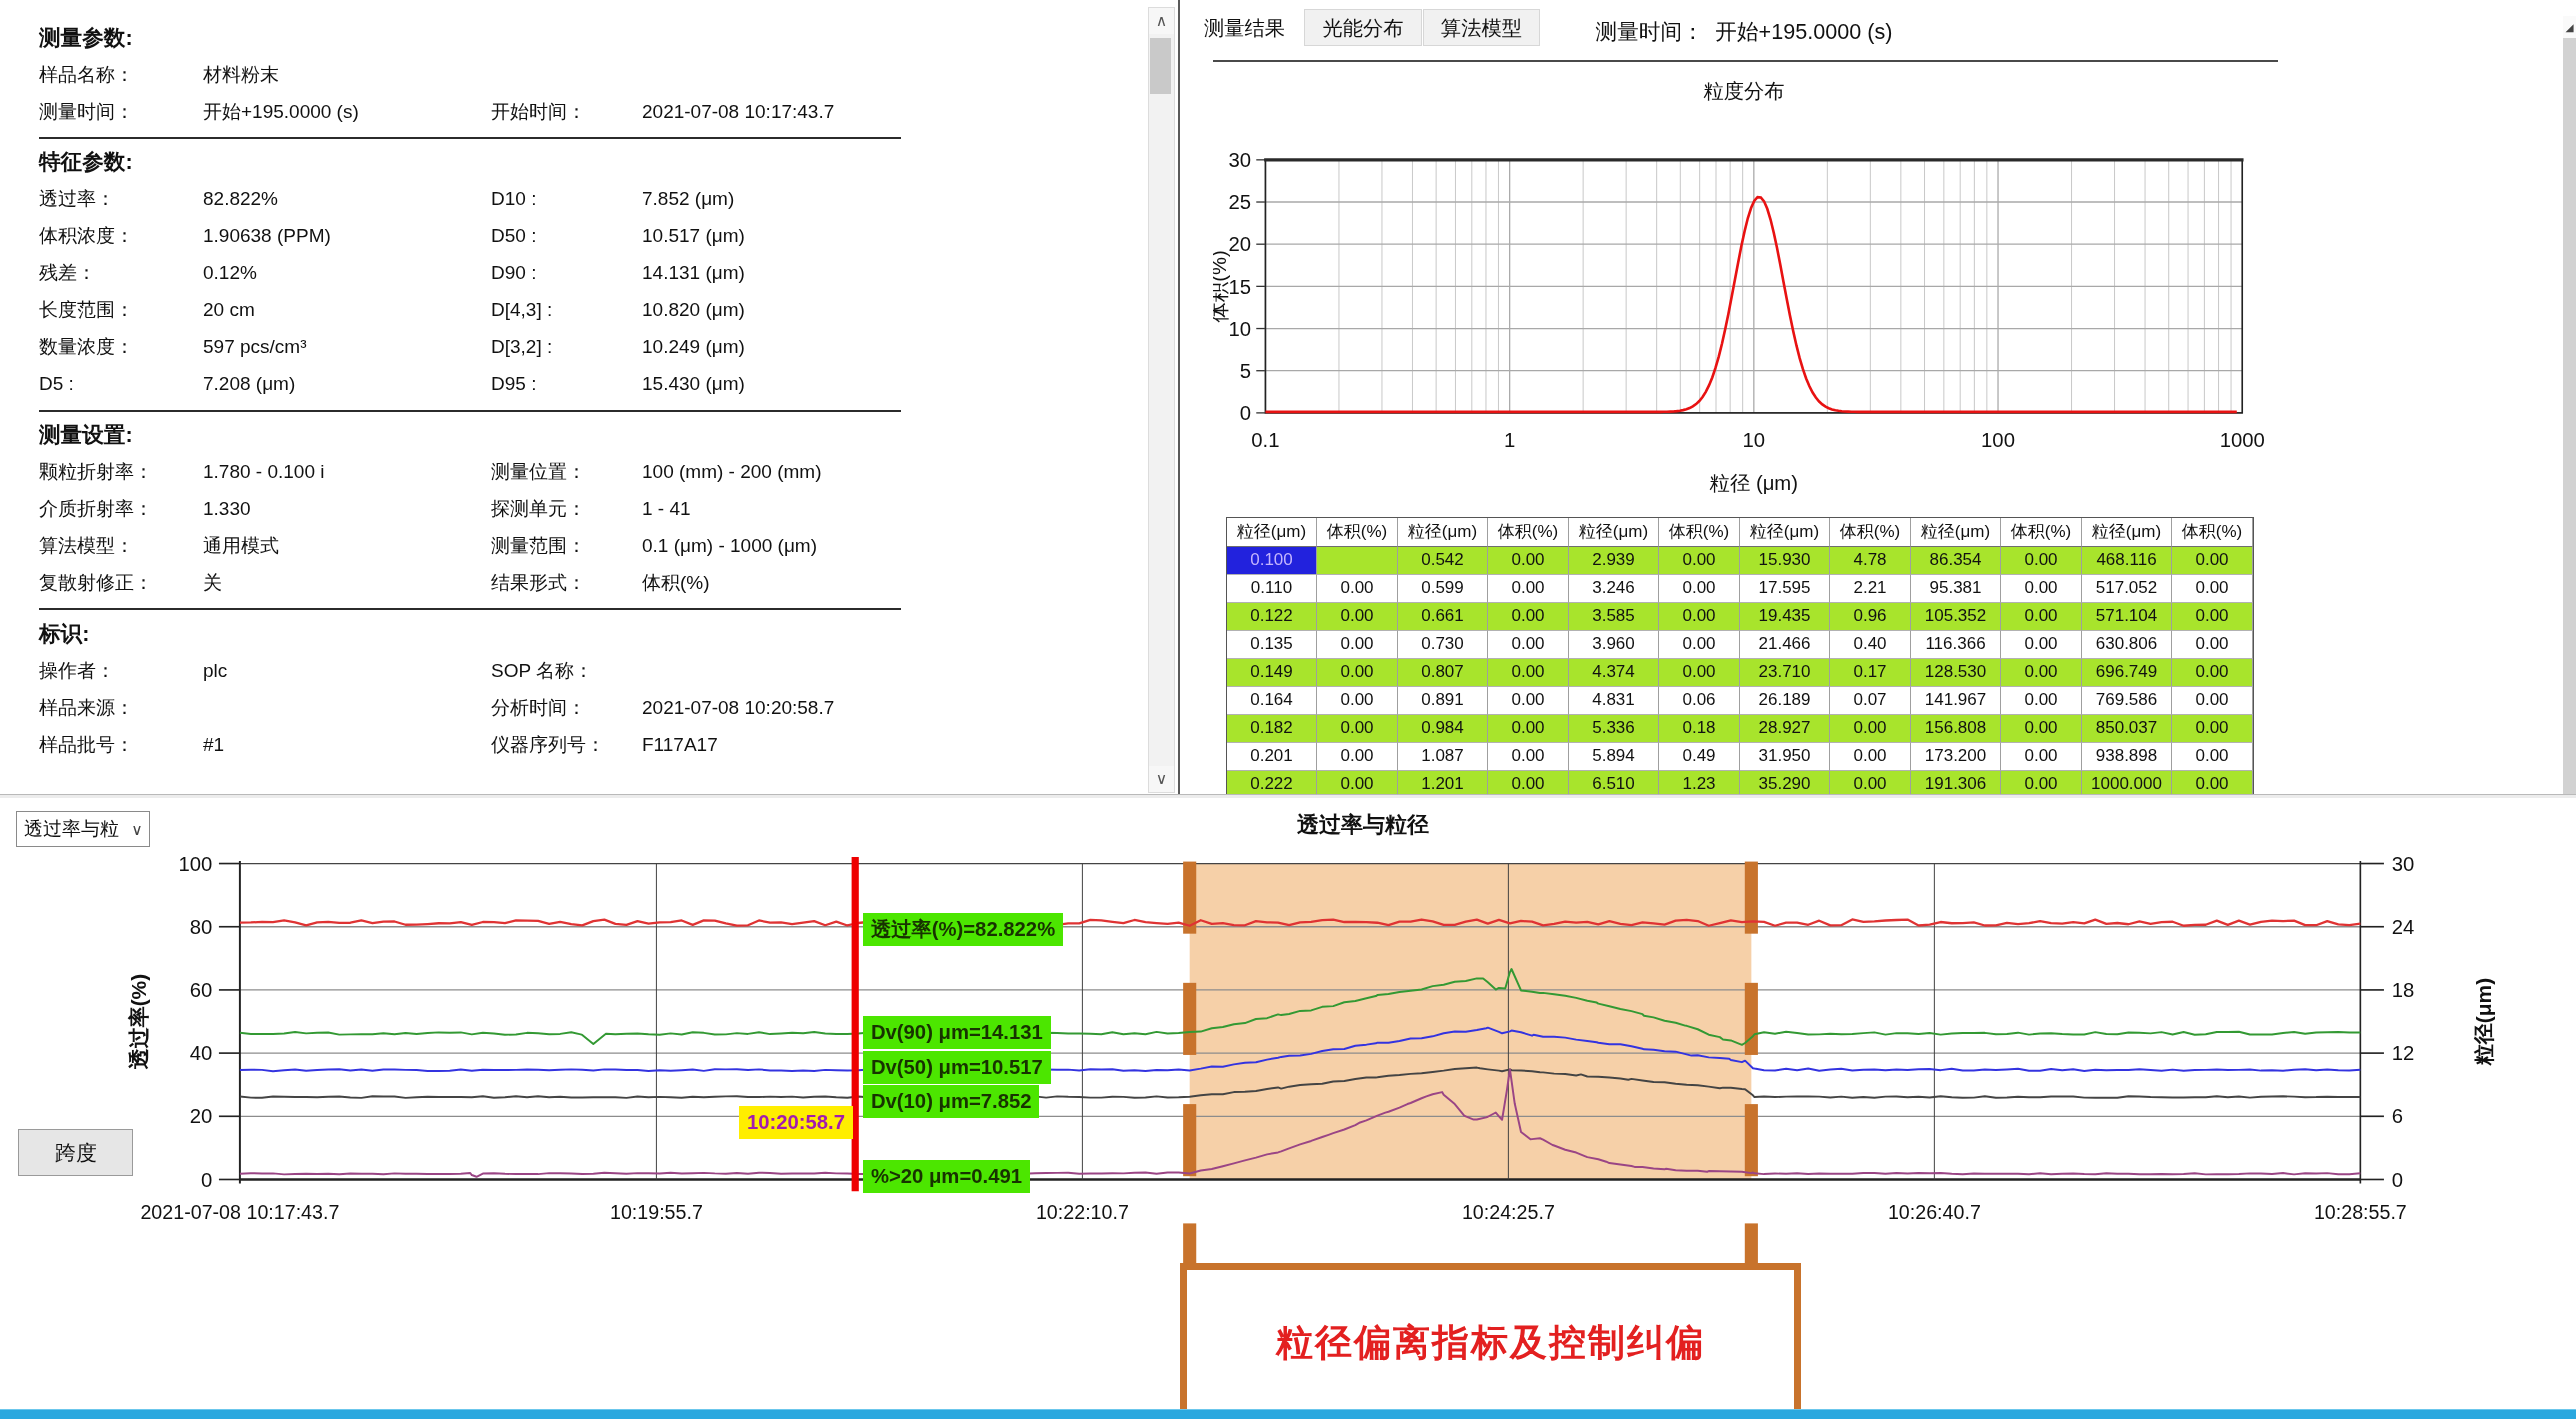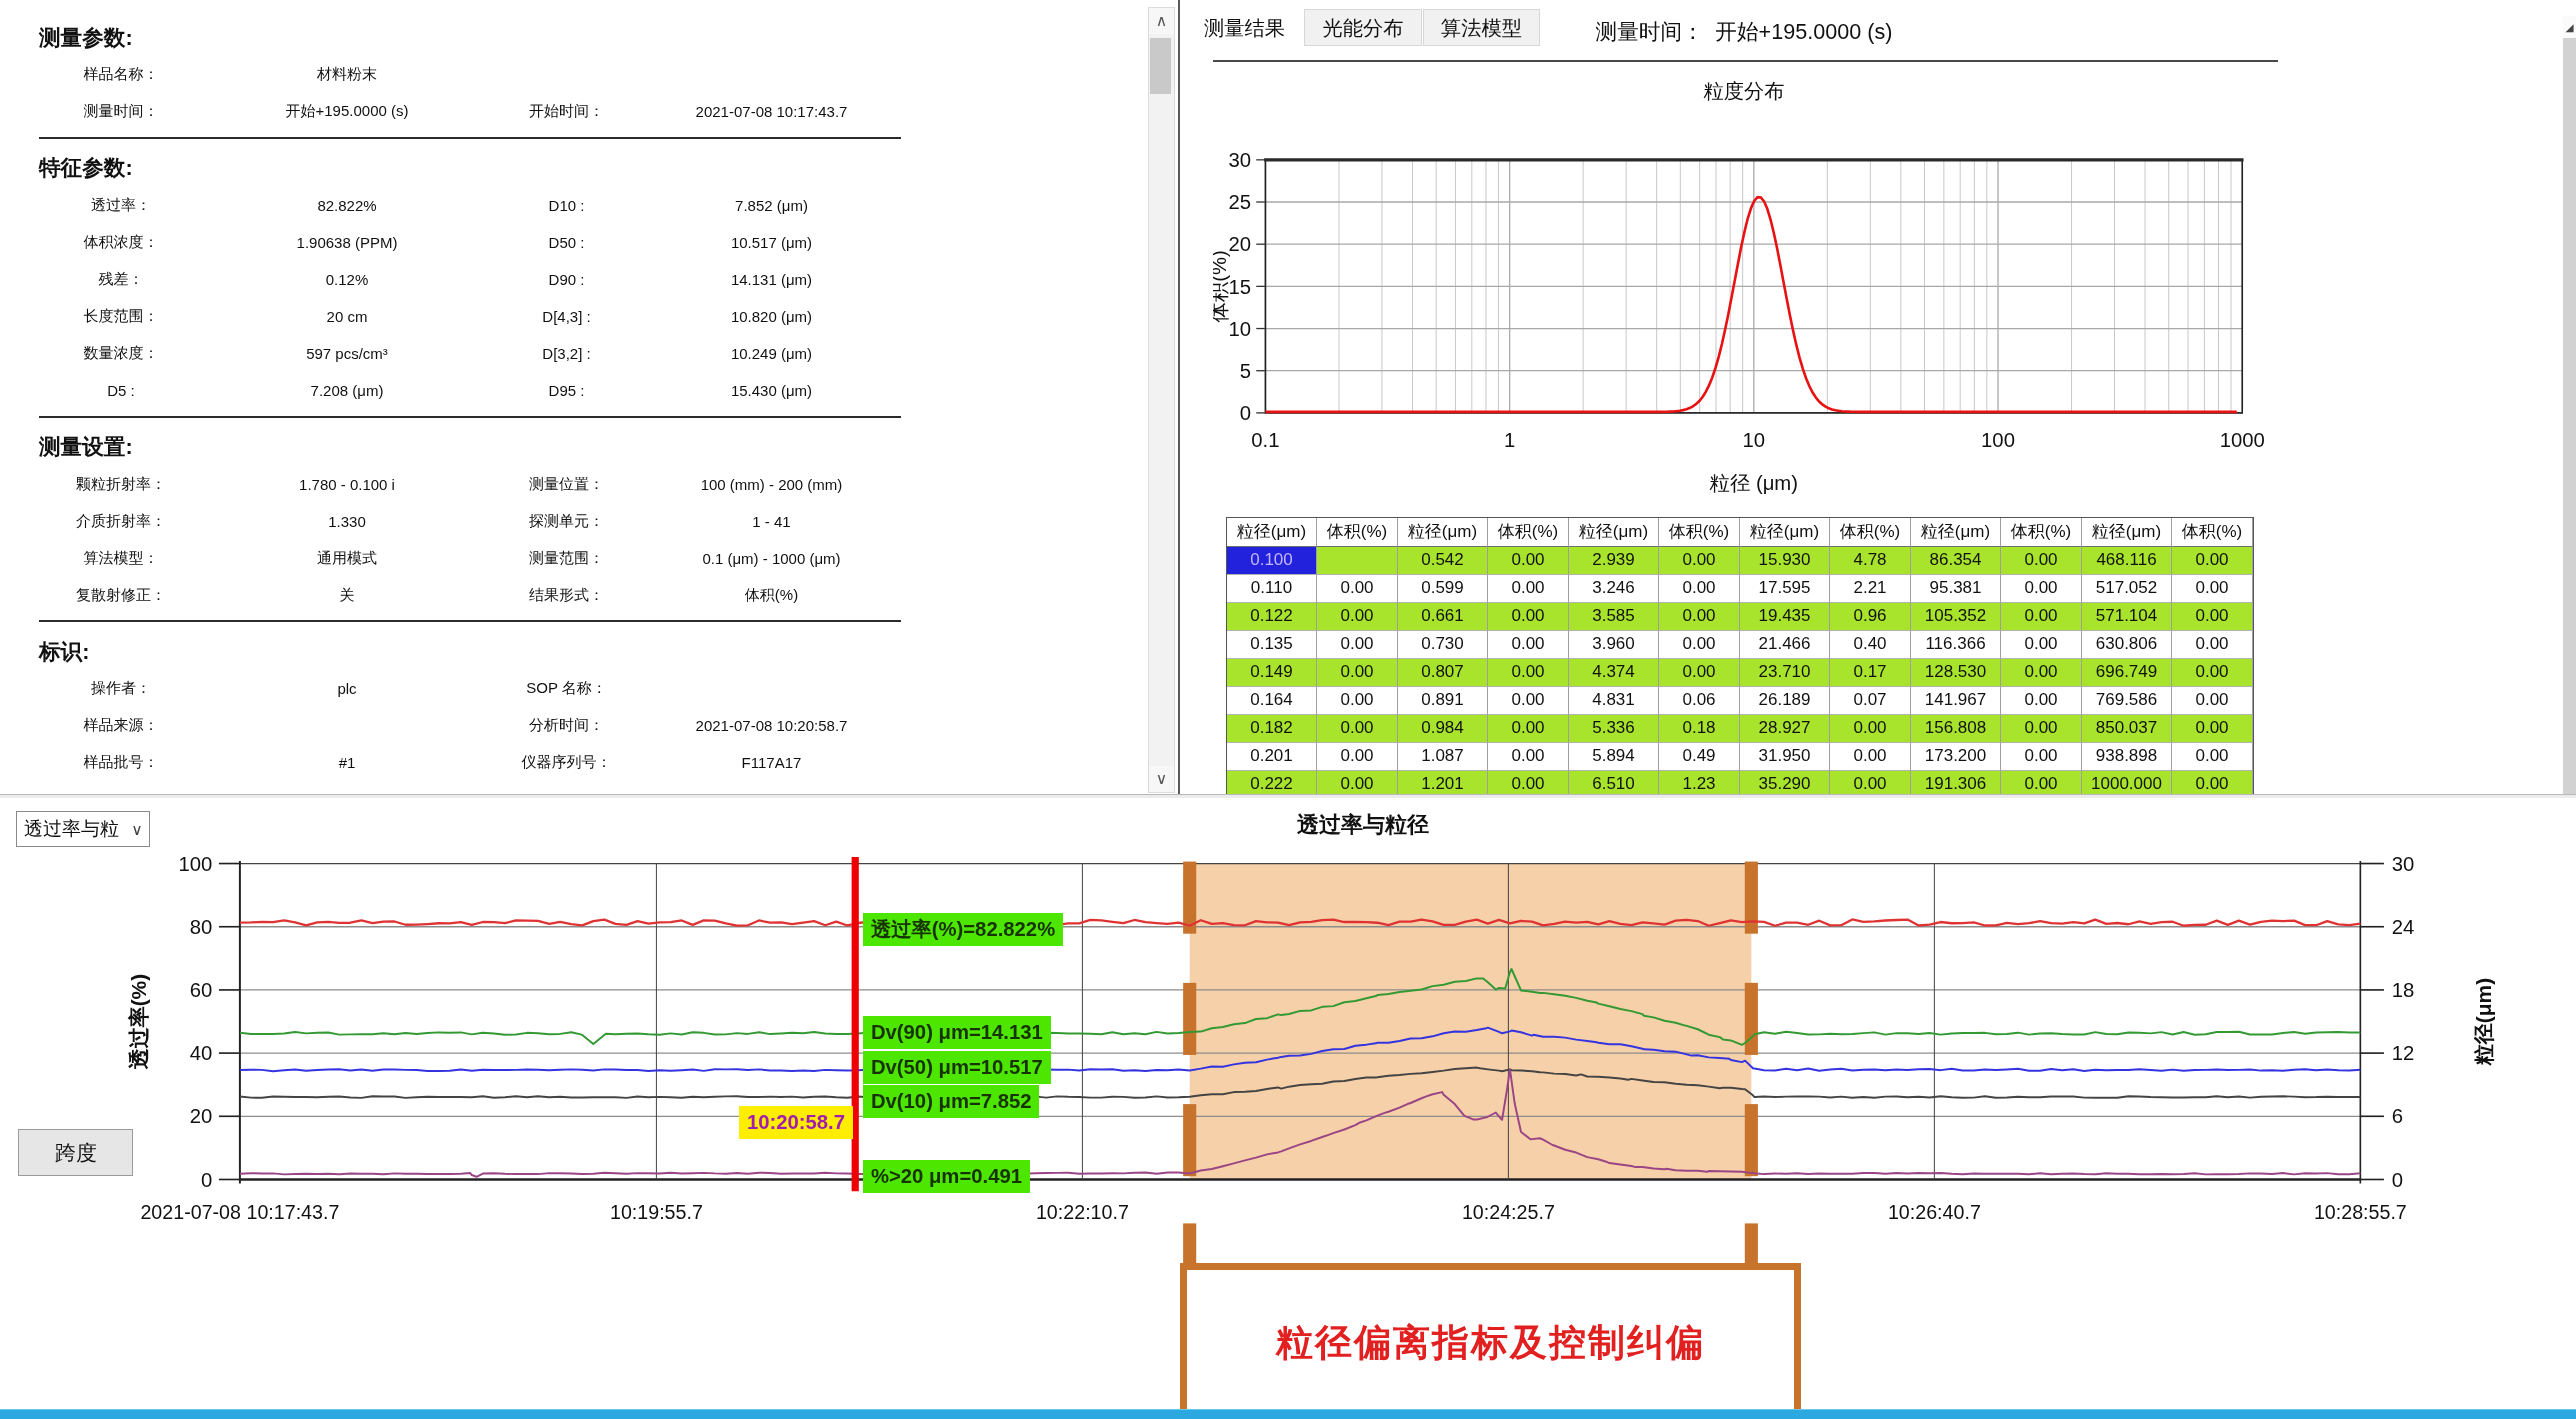--- a/index.html
+++ b/index.html
@@ -1,24 +1,24 @@
 <!DOCTYPE html>
 <html style="font-size:10.5px"><head>
 <meta charset="utf-8">
 <style>
   html,body{margin:0;padding:0;background:#fff;}
   #app{position:relative;width:2576px;height:1420px;background:#fff;overflow:hidden;
        font-family:"Liberation Sans","DejaVu Sans",sans-serif;color:#111;}
   
   #left-panel{position:absolute;left:0;top:0;width:1144px;height:796px;overflow:hidden;
               padding:18.4px 0 0 39px;box-sizing:border-box;}
-  .psection{width:862px;border-bottom:2px solid #2b2b2b;padding-bottom:6.6px;margin-bottom:10px;text-align:center;}
+  .psection{width:862px;border-bottom:2px solid #2b2b2b;padding-bottom:6.6px;margin-bottom:4px;}
   .psection.last{border-bottom:none;}
   .ptitle{font-size:21.6px;font-weight:bold;height:38px;display:flex;align-items:center;}
-  .prow{display:grid;grid-template-columns:164px 288px 151px auto;height:37px;align-items:center;font-size:15px;}
+  .prow{display:grid;grid-template-columns:164px 288px 151px auto;height:37px;align-items:center;font-size:19px;}
   
   #right-panel{position:absolute;left:1144px;top:0;width:1432px;height:796px;overflow:hidden;}
   .vscroll{position:absolute;left:3.9px;top:6.6px;width:25px;height:784px;background:#f2f2f2;border:0.7px solid #dcdcdc;}
   .vscroll .arrow{position:absolute;left:0;width:100%;height:26px;display:flex;align-items:center;justify-content:center;
                   font-size:15.7px;color:#555;background:#f7f7f7;}
   .vscroll .thumb{position:absolute;left:1.3px;top:30px;width:21px;height:56px;background:#c9c9c9;}
   #rp-divider{position:absolute;left:34px;top:0;width:2px;height:796px;background:#5a5a5a;}
   #tabbar{position:absolute;left:42px;top:9.2px;height:37px;display:flex;align-items:stretch;font-size:20.3px;}
   .tab{padding:0 17px;display:flex;align-items:center;background:#f1f1f1;border:0.7px solid #d7d7d7;margin-right:1.3px;}
   .tab.active{background:#fff;border-color:#fff;}

